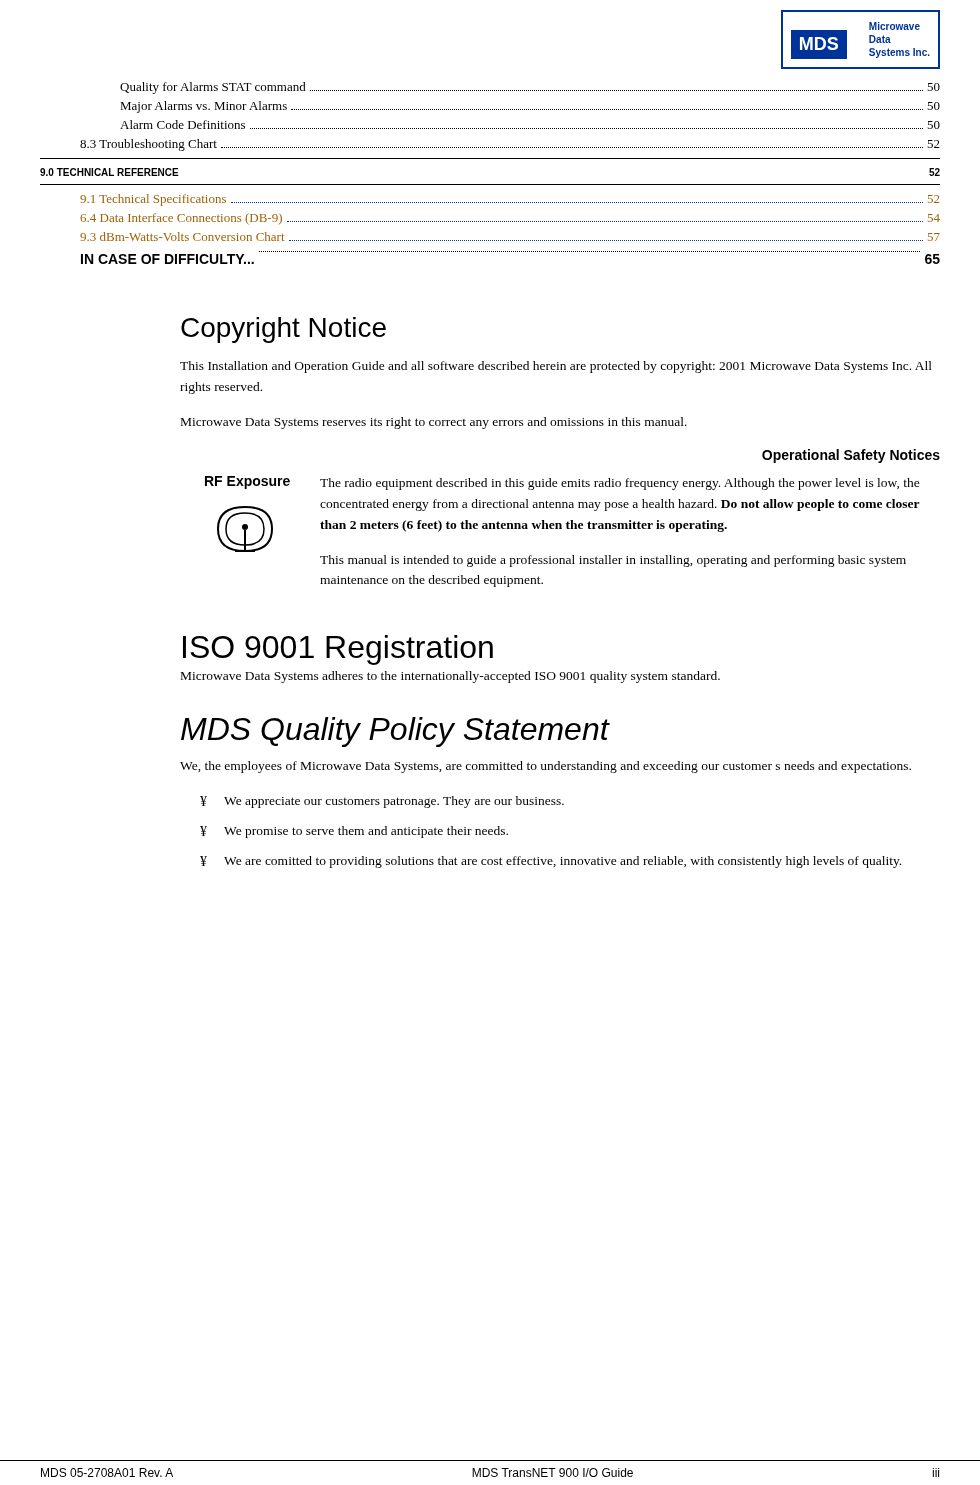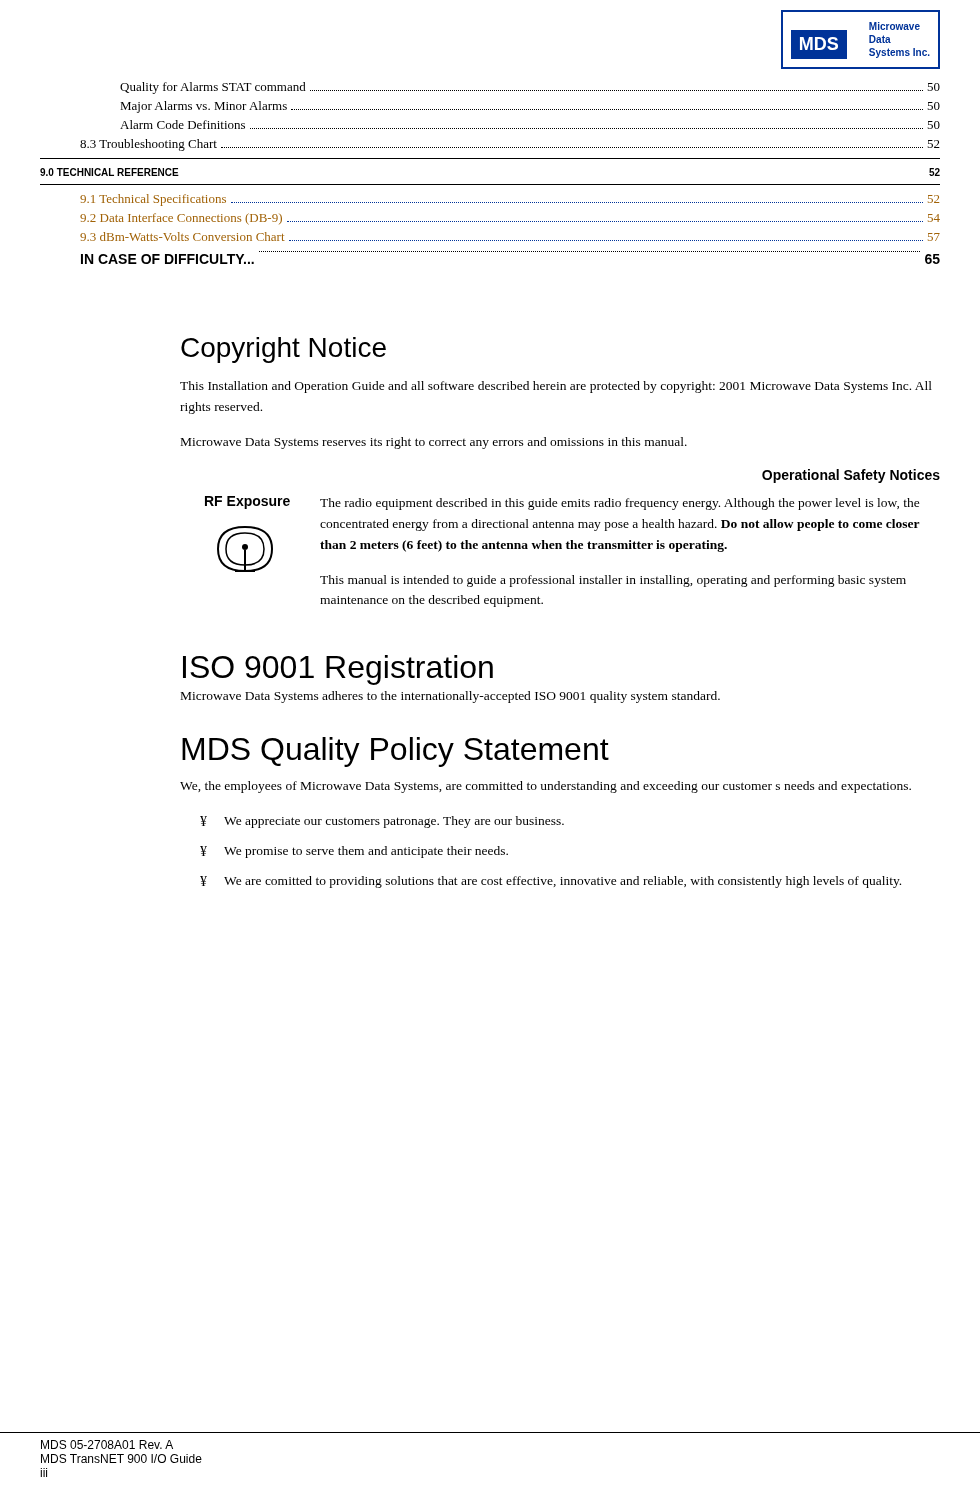--- a/index.html
+++ b/index.html
@@ -123,21 +123,21 @@
     
     .main-content {
       padding: 20px 40px 20px 180px;
     }
 
     .section-title-large {
       font-size: 28px;
       font-family: Arial, sans-serif;
       font-weight: normal;
       margin-bottom: 12px;
-      margin-top: 36px;
+      margin-top: 16px;
     }
 
     .body-text {
       font-size: 13.5px;
       line-height: 1.55;
       margin-bottom: 14px;
     }
 
     .subsection-title {
       font-size: 14px;
@@ -185,20 +185,21 @@
       font-weight: normal;
       margin-top: 24px;
     }
 
     .section-title-large2 {
       font-size: 32px;
       font-family: Arial, sans-serif;
       font-weight: normal;
       margin-bottom: 8px;
       margin-top: 24px;
+      font-style: italic;
     }
 
     .bullet-list {
       list-style: none;
       padding-left: 20px;
       margin-bottom: 10px;
     }
 
     .bullet-list li {
       font-size: 13.5px;
@@ -223,21 +224,20 @@
       position: absolute;
       bottom: 0;
       left: 0;
       right: 0;
       border-top: 1px solid #000;
       display: flex;
       justify-content: space-between;
       padding: 5px 40px;
       font-size: 12px;
       font-family: Arial, sans-serif;
-      flex-direction: column;
     }
 
     .bold-text {
       font-weight: bold;
     }
   </style>
 </head>
 <body>
 
 <div class="page-container">
@@ -290,21 +290,21 @@
 
     <hr class="toc-divider">
 
     <div class="toc-indent1">
       <div class="toc-row toc-row-blue">
         <span class="toc-label">9.1   Technical Specifications</span>
         <span class="toc-dots" style="border-bottom-color:#003399;"></span>
         <span class="toc-page">52</span>
       </div>
       <div class="toc-row toc-row-blue">
-        <span class="toc-label">9.2   Data Interface Connections (DB-9)</span>
+        <span class="toc-label">6.4   Data Interface Connections (DB-9)</span>
         <span class="toc-dots" style="border-bottom-color:#003399;"></span>
         <span class="toc-page">54</span>
       </div>
       <div class="toc-row toc-row-blue">
         <span class="toc-label">9.3   dBm-Watts-Volts Conversion Chart</span>
         <span class="toc-dots" style="border-bottom-color:#003399;"></span>
         <span class="toc-page">57</span>
       </div>
     </div>
 

